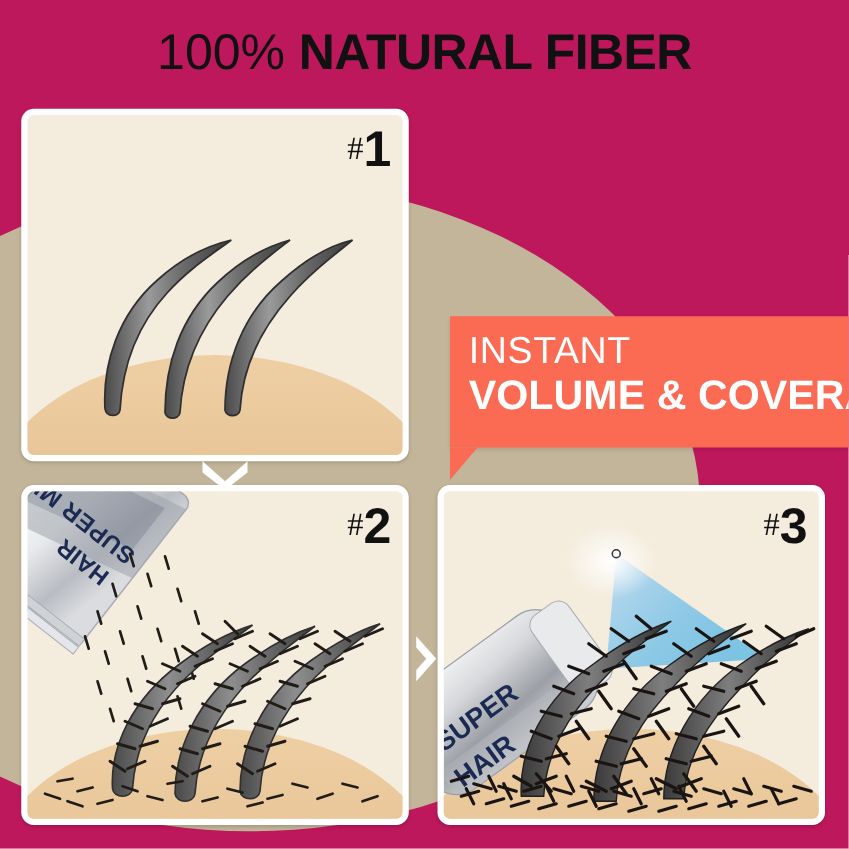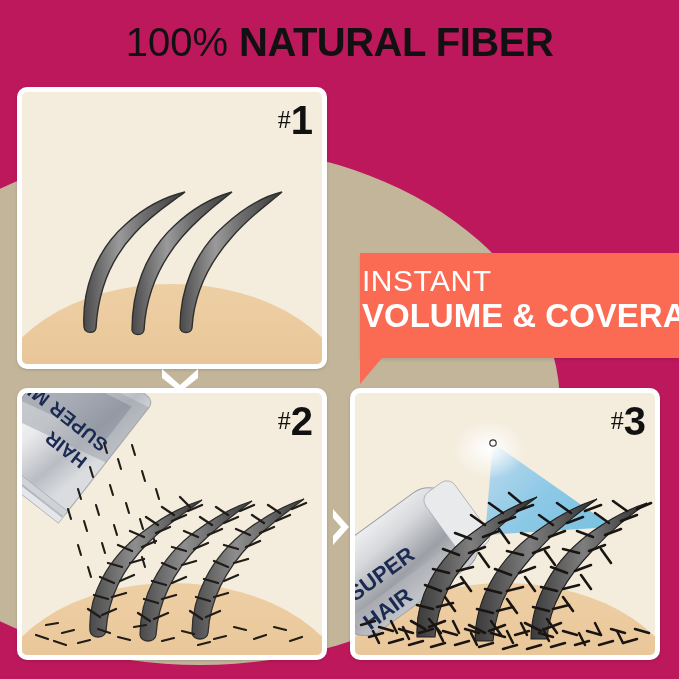--- a/index.html
+++ b/index.html
@@ -109,21 +109,21 @@
   
   .banner {
     position: absolute;
     left: 360px;
     top: 253px;
     width: 319px;
     height: 105px;
     background: #fb6a53;
     z-index: 20;
     box-sizing: border-box;
-    padding: 11px 0 0 2px;
+    padding: 11px 0 0 15px;
     box-shadow: 0 2px 3px rgba(0,0,0,0.10);
   }
   .banner-tail {
     position: absolute;
     left: 360px;
     top: 358px;
     width: 0;
     height: 0;
     border-left: 22px solid #fb6a53;
     border-bottom: 26px solid transparent;

